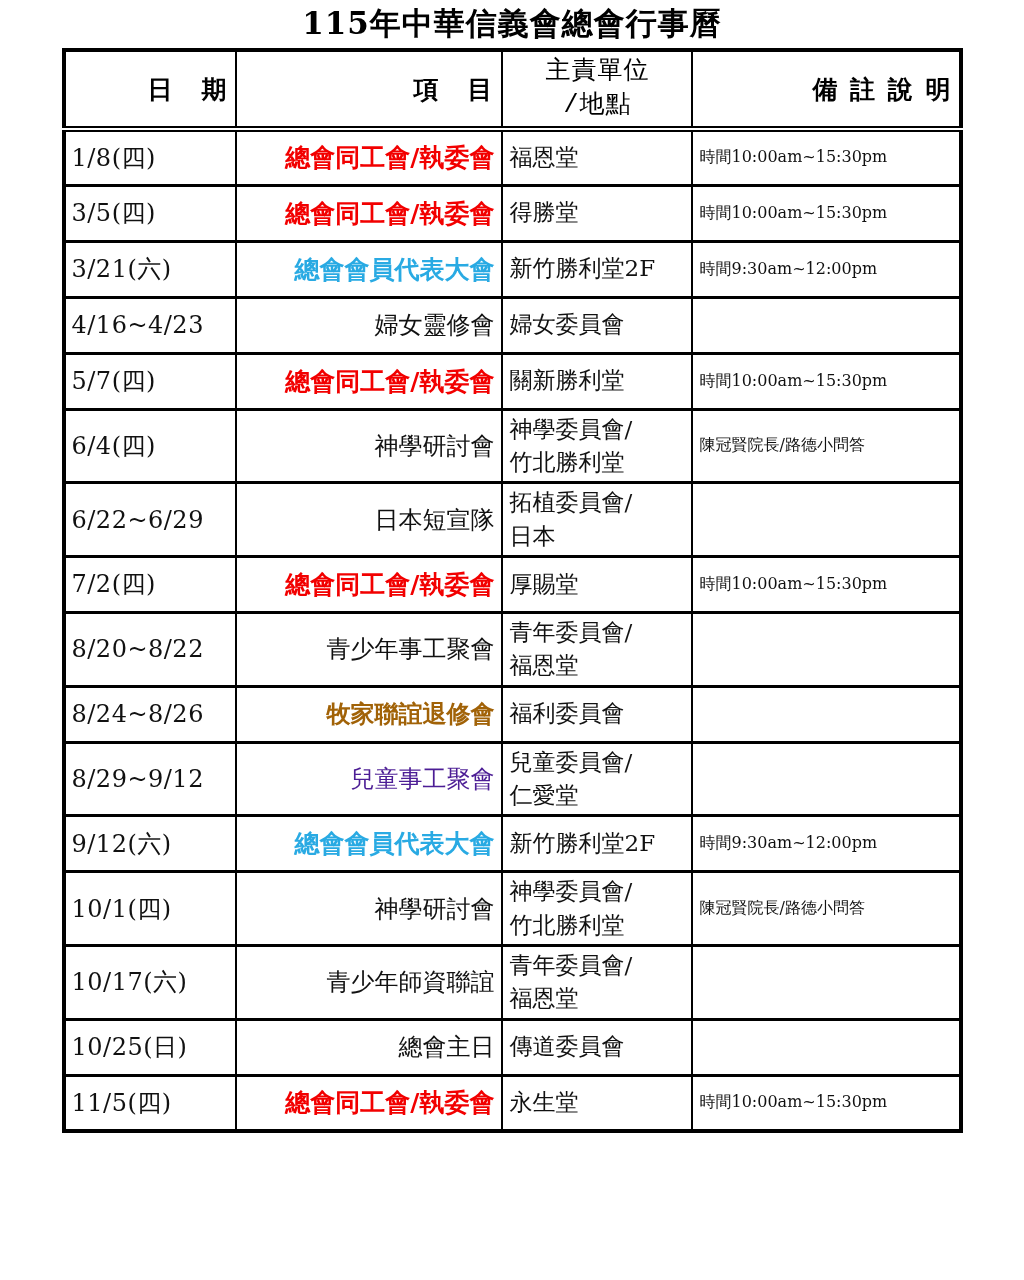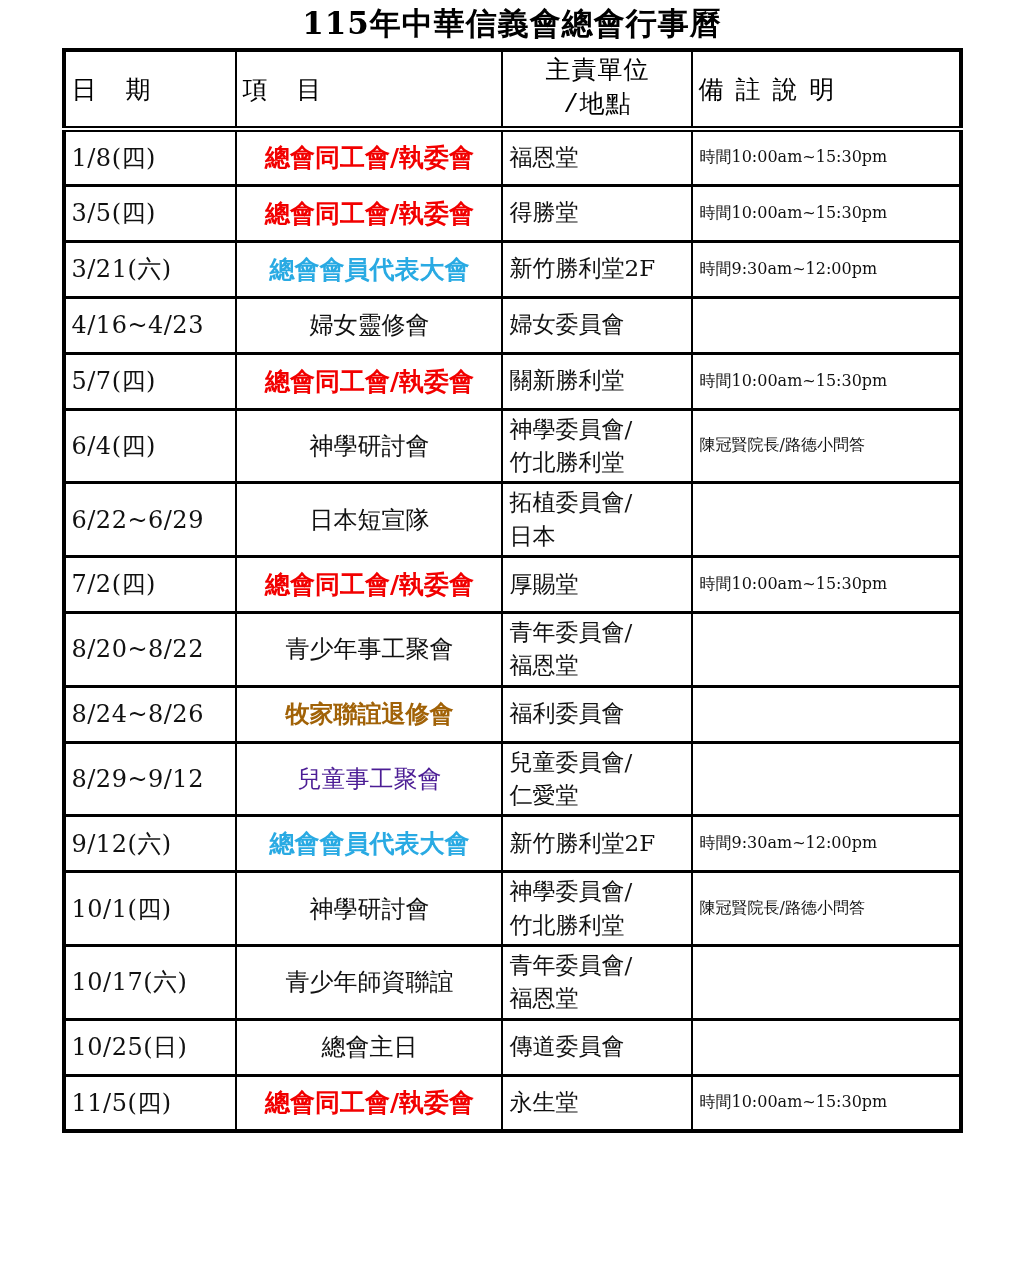--- a/index.html
+++ b/index.html
@@ -45,40 +45,40 @@
     vertical-align: middle;
   }
   thead th {
     height: 70px;
     font-size: 25px;
     font-weight: normal;
     letter-spacing: 2px;
     border-bottom: 6px double #000000;
     color: #000000;
   }
-  th.h-date, th.h-item, th.h-note { text-align: left; }
+  th.h-date, th.h-item, th.h-note { text-align: right; font-weight: bold; }
   th.h-unit {
     text-align: center;
     white-space: pre-line;
     line-height: 1.35;
     letter-spacing: 1px;
     padding-left: 8px;
     font-family: Liberation Mono, monospace;
   }
   tbody tr { height: 56px; }
   tbody tr.tall { height: 72px; }
   tbody tr { border-top: 3px solid #000000; }
   td.c-date {
     text-align: left;
     font-size: 24px;
     letter-spacing: 0.5px;
     white-space: nowrap;
   }
   td.c-item {
-    text-align: center;
+    text-align: right;
     font-size: 24px;
     padding-left: 8px;
     white-space: nowrap;
   }
   td.c-item.accent { font-weight: bold; font-size: 25px; }
   td.c-unit {
     text-align: left;
     font-size: 23px;
     white-space: pre-line;
     line-height: 1.45;

